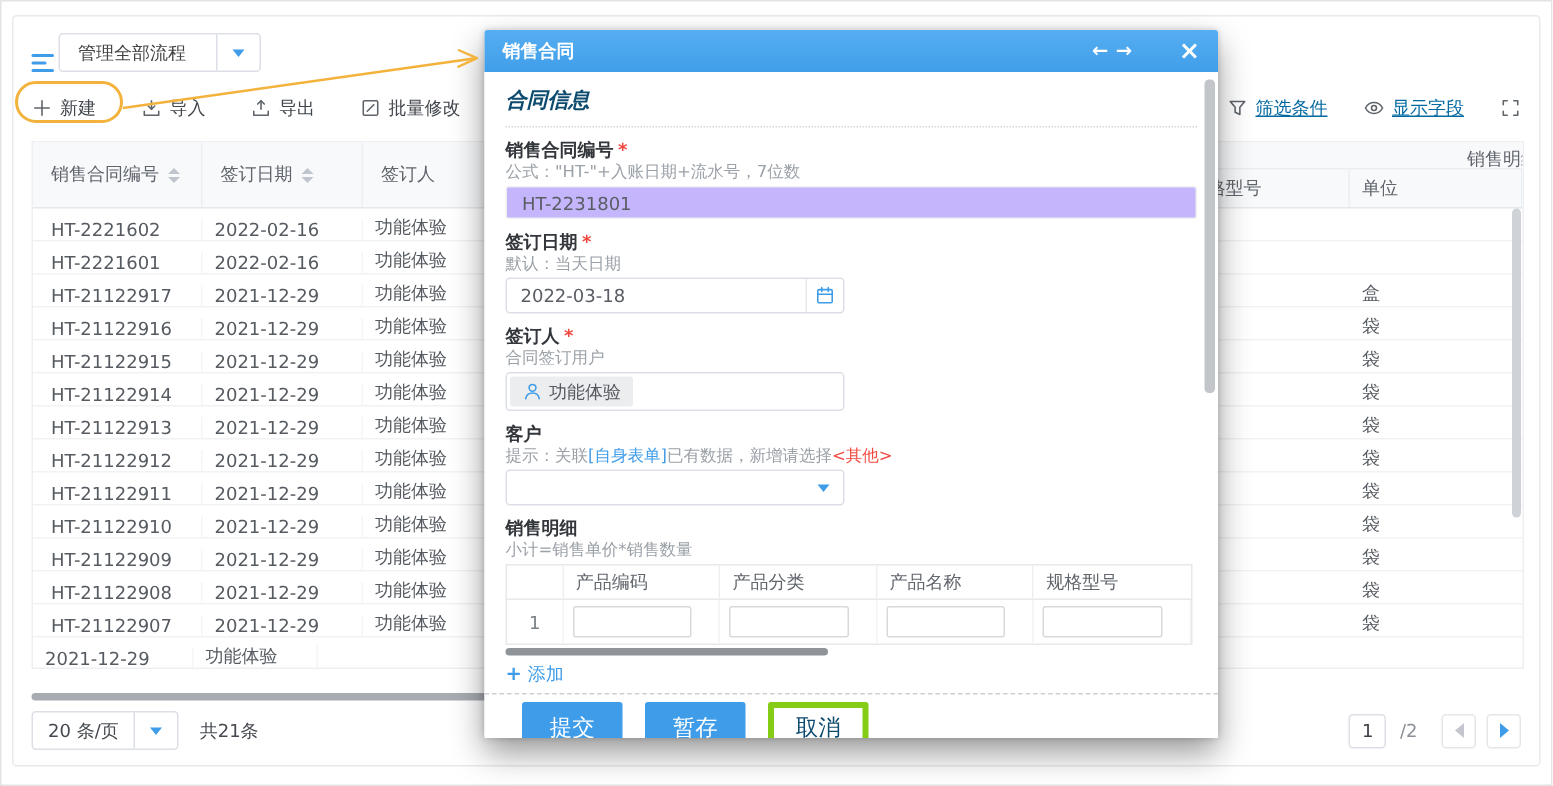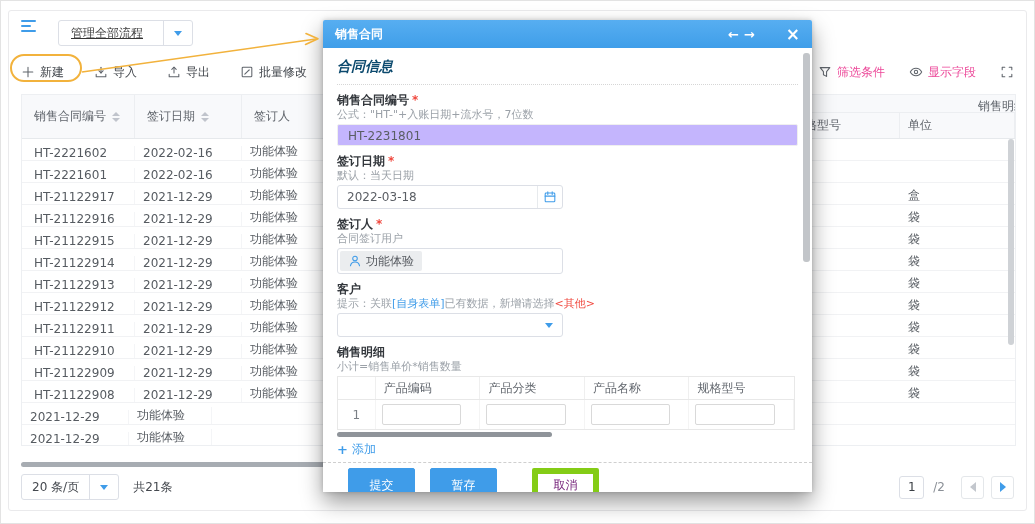--- a/index.html
+++ b/index.html
@@ -5,34 +5,34 @@
   * { margin:0; padding:0; box-sizing:border-box; }
   html,body { width:1035px; height:524px; background:#fff; overflow:hidden; }
   body { position:relative; font-family:"DejaVu Sans","Liberation Sans",sans-serif; font-size:12px; color:#333; }
   .frame { position:absolute; inset:0; border:1px solid #e3e3e3; pointer-events:none; }
 
   
   .card { position:absolute; left:8px; top:10px; width:1019px; height:501px; background:#fff;
           border:1px solid #eaeaec; border-radius:3px; }
 
   
-  .wf { position:absolute; left:12px; top:9px; height:28px; display:flex; align-items:flex-start; gap:21px;text-decoration:underline; }
+  .wf { position:absolute; left:12px; top:9px; height:28px; display:flex; align-items:flex-end; gap:2px; }
   .menu-icon { display:flex; flex-direction:column; gap:3px; width:16px; cursor:pointer; }
   .menu-icon b { height:2px; border-radius:1px; background:#3f9ce9; }
   .menu-icon b:nth-child(1){ width:15px; } .menu-icon b:nth-child(2){ width:10px; } .menu-icon b:nth-child(3){ width:15px; }
   .wf-select { display:flex; align-items:stretch; height:26px; border:1px solid #dcdfe6; border-radius:3px; background:#fff; cursor:pointer; }
   .wf-label { line-height:24px; padding:0 12px; color:#444; min-width:104px; }
   .arrow-cell { width:29px; display:flex; align-items:center; justify-content:center; border-left:1px solid #dcdfe6; }
   .caret { width:0; height:0; border-left:4px solid transparent; border-right:4px solid transparent; border-top:5px solid #3f9ce9; }
 
   
   .toolbar { position:absolute; left:12px; right:12px; top:46px; height:30px; display:flex; align-items:center; }
   .tbtn { display:flex; align-items:center; gap:5px; margin-right:30px; color:#40454b; cursor:pointer; white-space:nowrap; }
   .toolbar-right { margin-left:auto; display:flex; align-items:center; gap:24px; }
-  .toolbar-right .tbtn { margin-right:0; color:#ec4899; }
+  .toolbar-right .tbtn { margin-right:0; color:#0369a1;text-decoration:underline; }
   .ic { width:14px; height:14px; stroke:#5f646b; fill:none; stroke-width:1.2; stroke-linecap:round; stroke-linejoin:round; flex:0 0 auto; }
   .ic.blue { stroke:#3f9ce9; }
 
   
   .grid { position:absolute; left:12px; top:83px; width:995px; height:352px; border:1px solid #edeff2; overflow:hidden; }
   .grid-head { display:flex; height:44px; background:#f8f9fb; border-bottom:1px solid #e6e9ec; color:#5f646b; }
   .hc { display:flex; align-items:center; gap:6px; padding-left:12px; border-right:1px solid #eceef1; }
   .hc-no { width:113px; } .hc-date { width:107px; } .hc-signer { width:83px; border-right:none; }
   .head-right { flex:1; display:flex; flex-direction:column; }
   .group-row { height:18px; position:relative; overflow:hidden; border-bottom:1px solid #eceef1; }
@@ -101,23 +101,23 @@
   .dt-idx { width:38px; justify-content:center; padding-left:0; color:#7b8086; }
   .dt-row { display:flex; height:29px; }
   .dt-row .dt-c { border-right:1px solid #f4f4f4; }
   .mini-input { height:21px; width:calc(100% - 16px); margin-left:-2px; border:1px solid #d9d9d9; border-radius:2px; background:#fff; }
   .dt-scroll { margin-top:2px; height:5px; }
   .dt-scroll i { display:block; width:215px; height:5px; background:#8f949a; border-radius:3px; }
   .add-link { margin-top:4px; display:inline-flex; align-items:center; gap:4px; color:#3f9ce9; cursor:pointer; }
   .add-plus { font-size:13px; font-weight:bold; }
   .dash-sep { margin:4px -14px 0; border-top:1px dashed #cfcfcf; }
   .btn-row { margin-top:5px; display:flex; align-items:center; padding-left:11px; gap:15px; }
-  .btn { height:34px; min-width:67px; border-radius:2px; display:flex; align-items:center; justify-content:center; cursor:pointer; font-size:12px; }
+  .btn { height:34px; min-width:67px; border-radius:2px; display:flex; align-items:center; justify-content:center; cursor:pointer; font-size:15px; }
   .btn-primary { background:#3f9ce9; color:#fff; border:1px solid #3f9ce9; }
-  .btn-plain { background:#fff; color:#701a75; border:6px solid #84cc16;margin-left:20px; }
+  .btn-plain { background:#fff; color:#0c4a6e; border:4px solid #84cc16; }
 
   
   .annot-ellipse { position:absolute; left:10px; top:54px; width:72px; height:28px; border:2px solid #f2b23c; border-radius:15px; z-index:30; pointer-events:none; }
   .annot-arrow { position:absolute; left:78px; top:30px; z-index:30; pointer-events:none; }
 </style>
 </head>
 <body>
 
 <div class="frame"></div>
 
@@ -333,20 +333,21 @@
   <div class="t-row">
     <div class="cell c-no">HT-21122908</div>
     <div class="cell c-date">2021-12-29</div>
     <div class="cell c-signer">功能体验</div>
     <div class="cell c-mid"></div>
     <div class="cell c-model"></div>
     <div class="cell c-unit">袋</div>
   </div>
 
   <div class="t-row">
+    <div class="cell c-no">HT-21122907</div>
     <div class="cell c-date">2021-12-29</div>
     <div class="cell c-signer">功能体验</div>
     <div class="cell c-mid"></div>
     <div class="cell c-model"></div>
     <div class="cell c-unit">袋</div>
   </div>
 
   <div class="t-row">
     <div class="cell c-date">2021-12-29</div>
     <div class="cell c-signer">功能体验</div>

